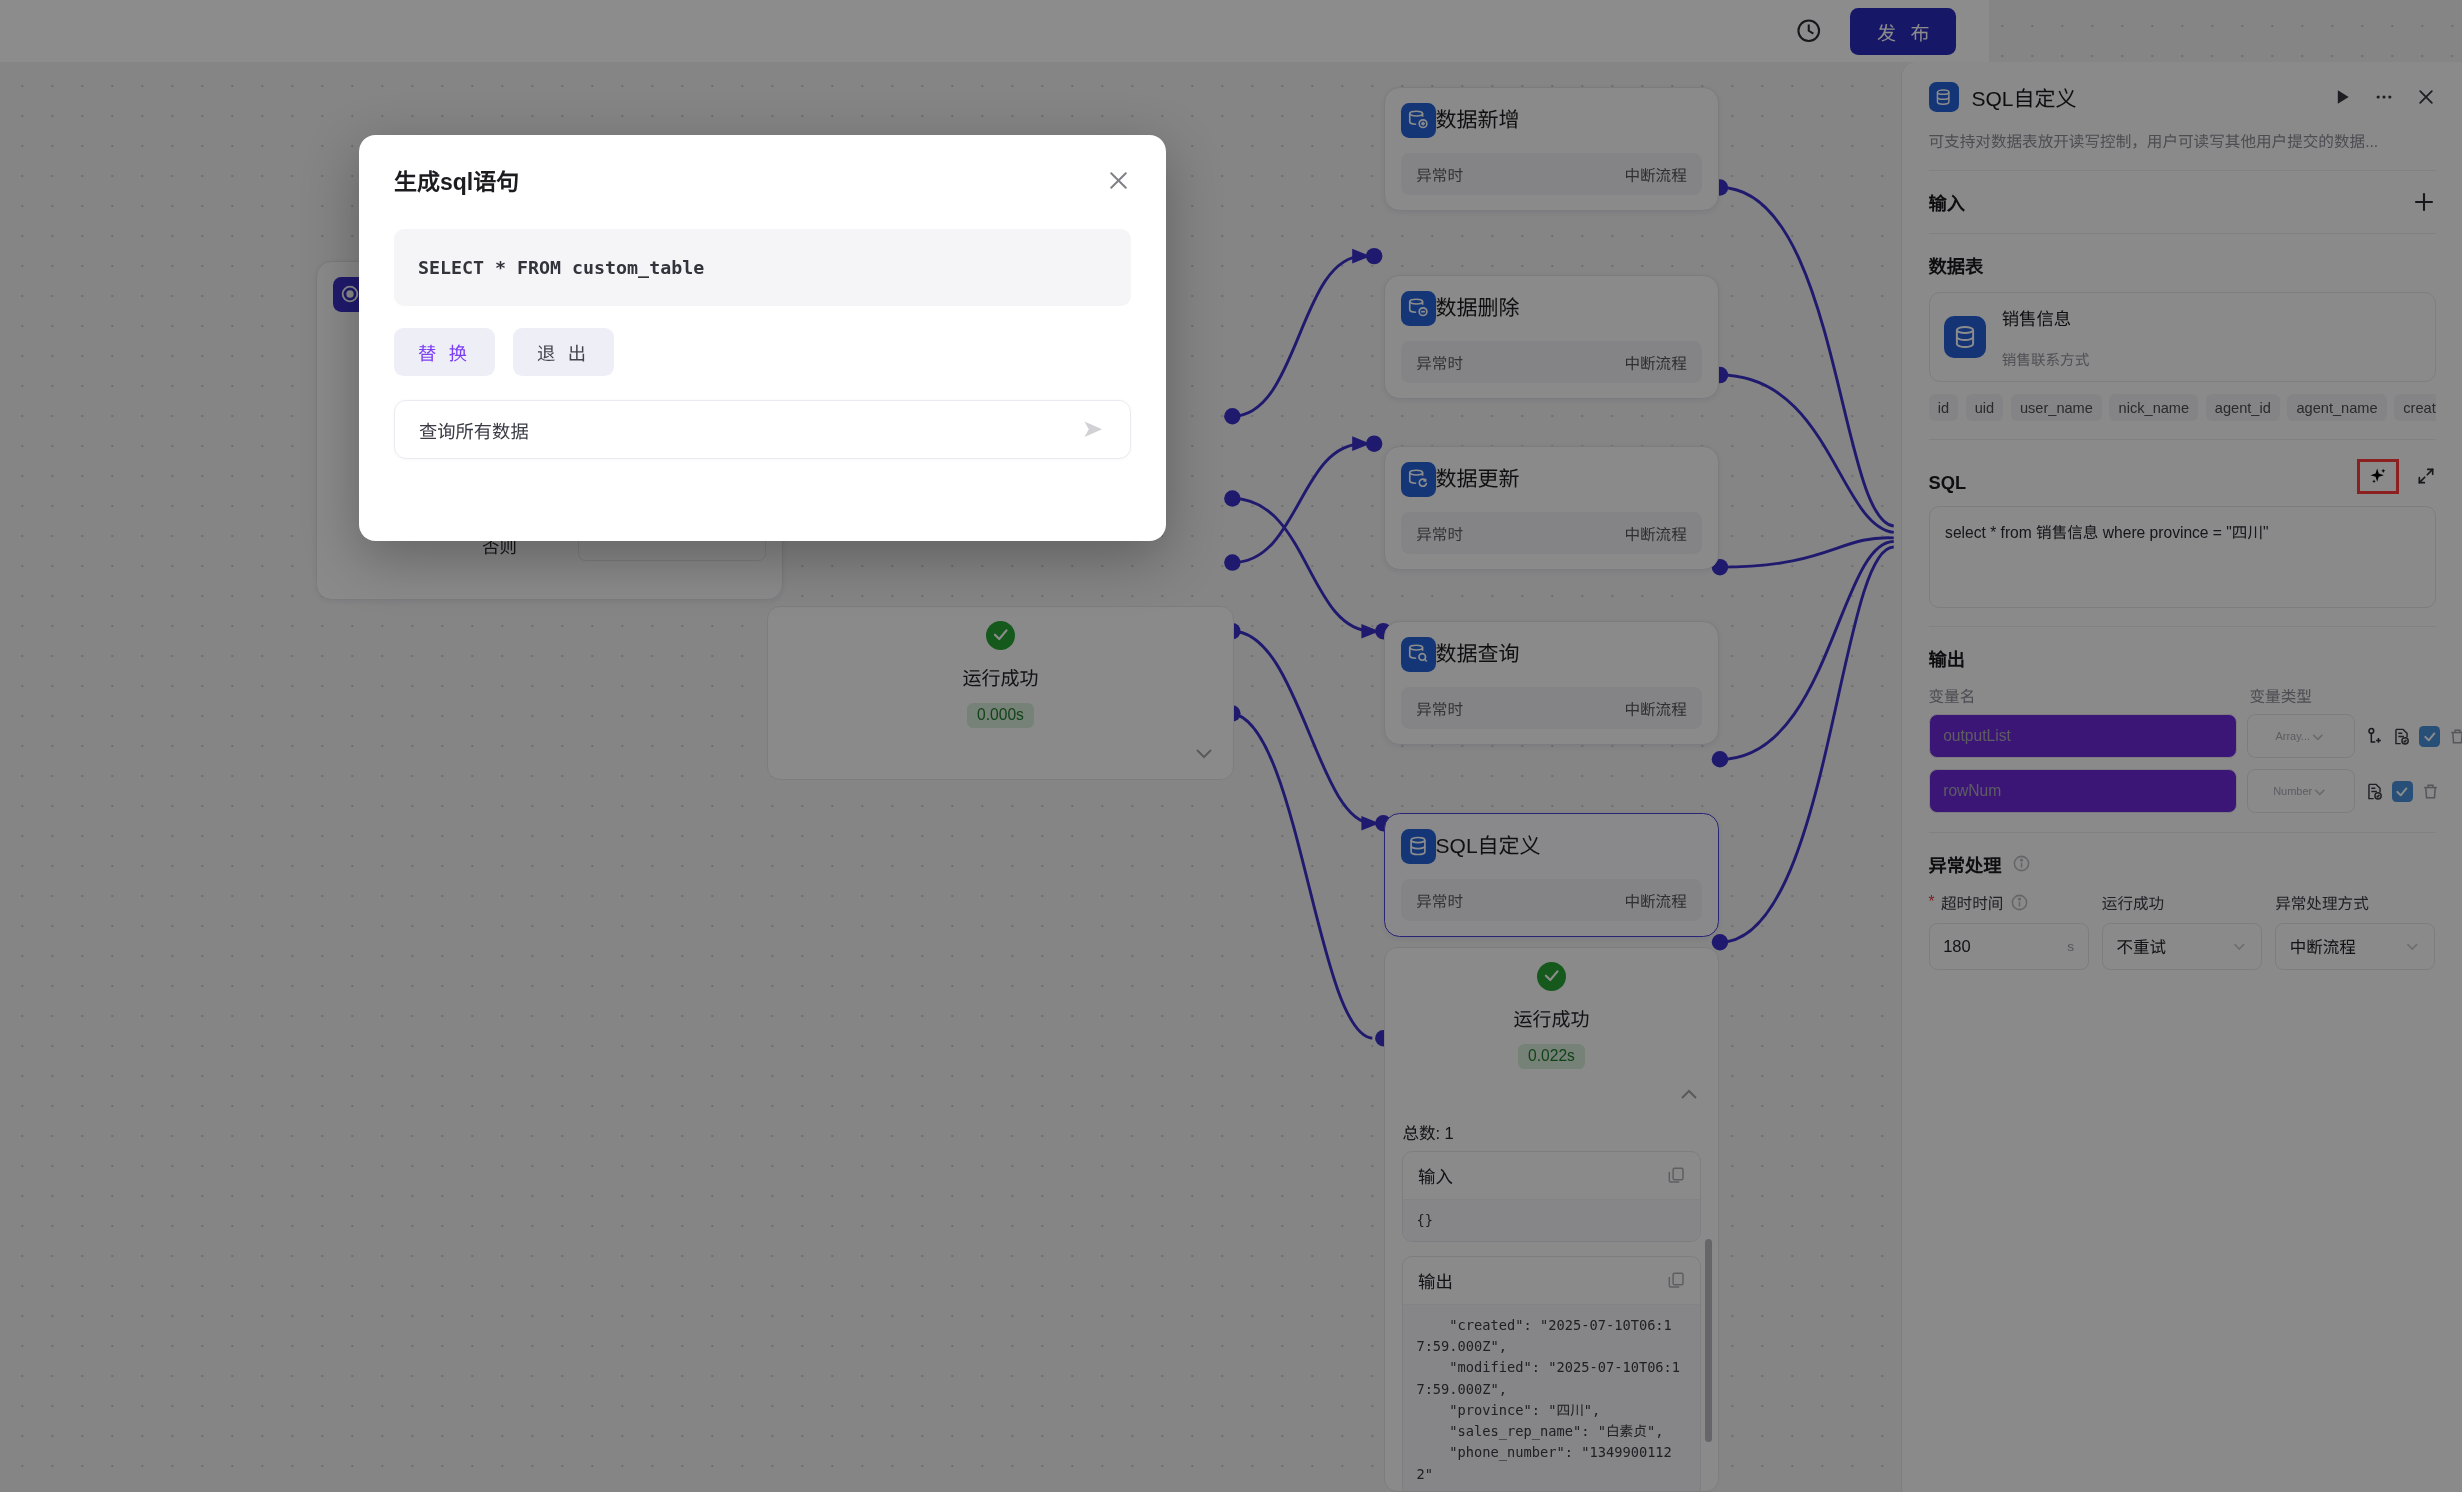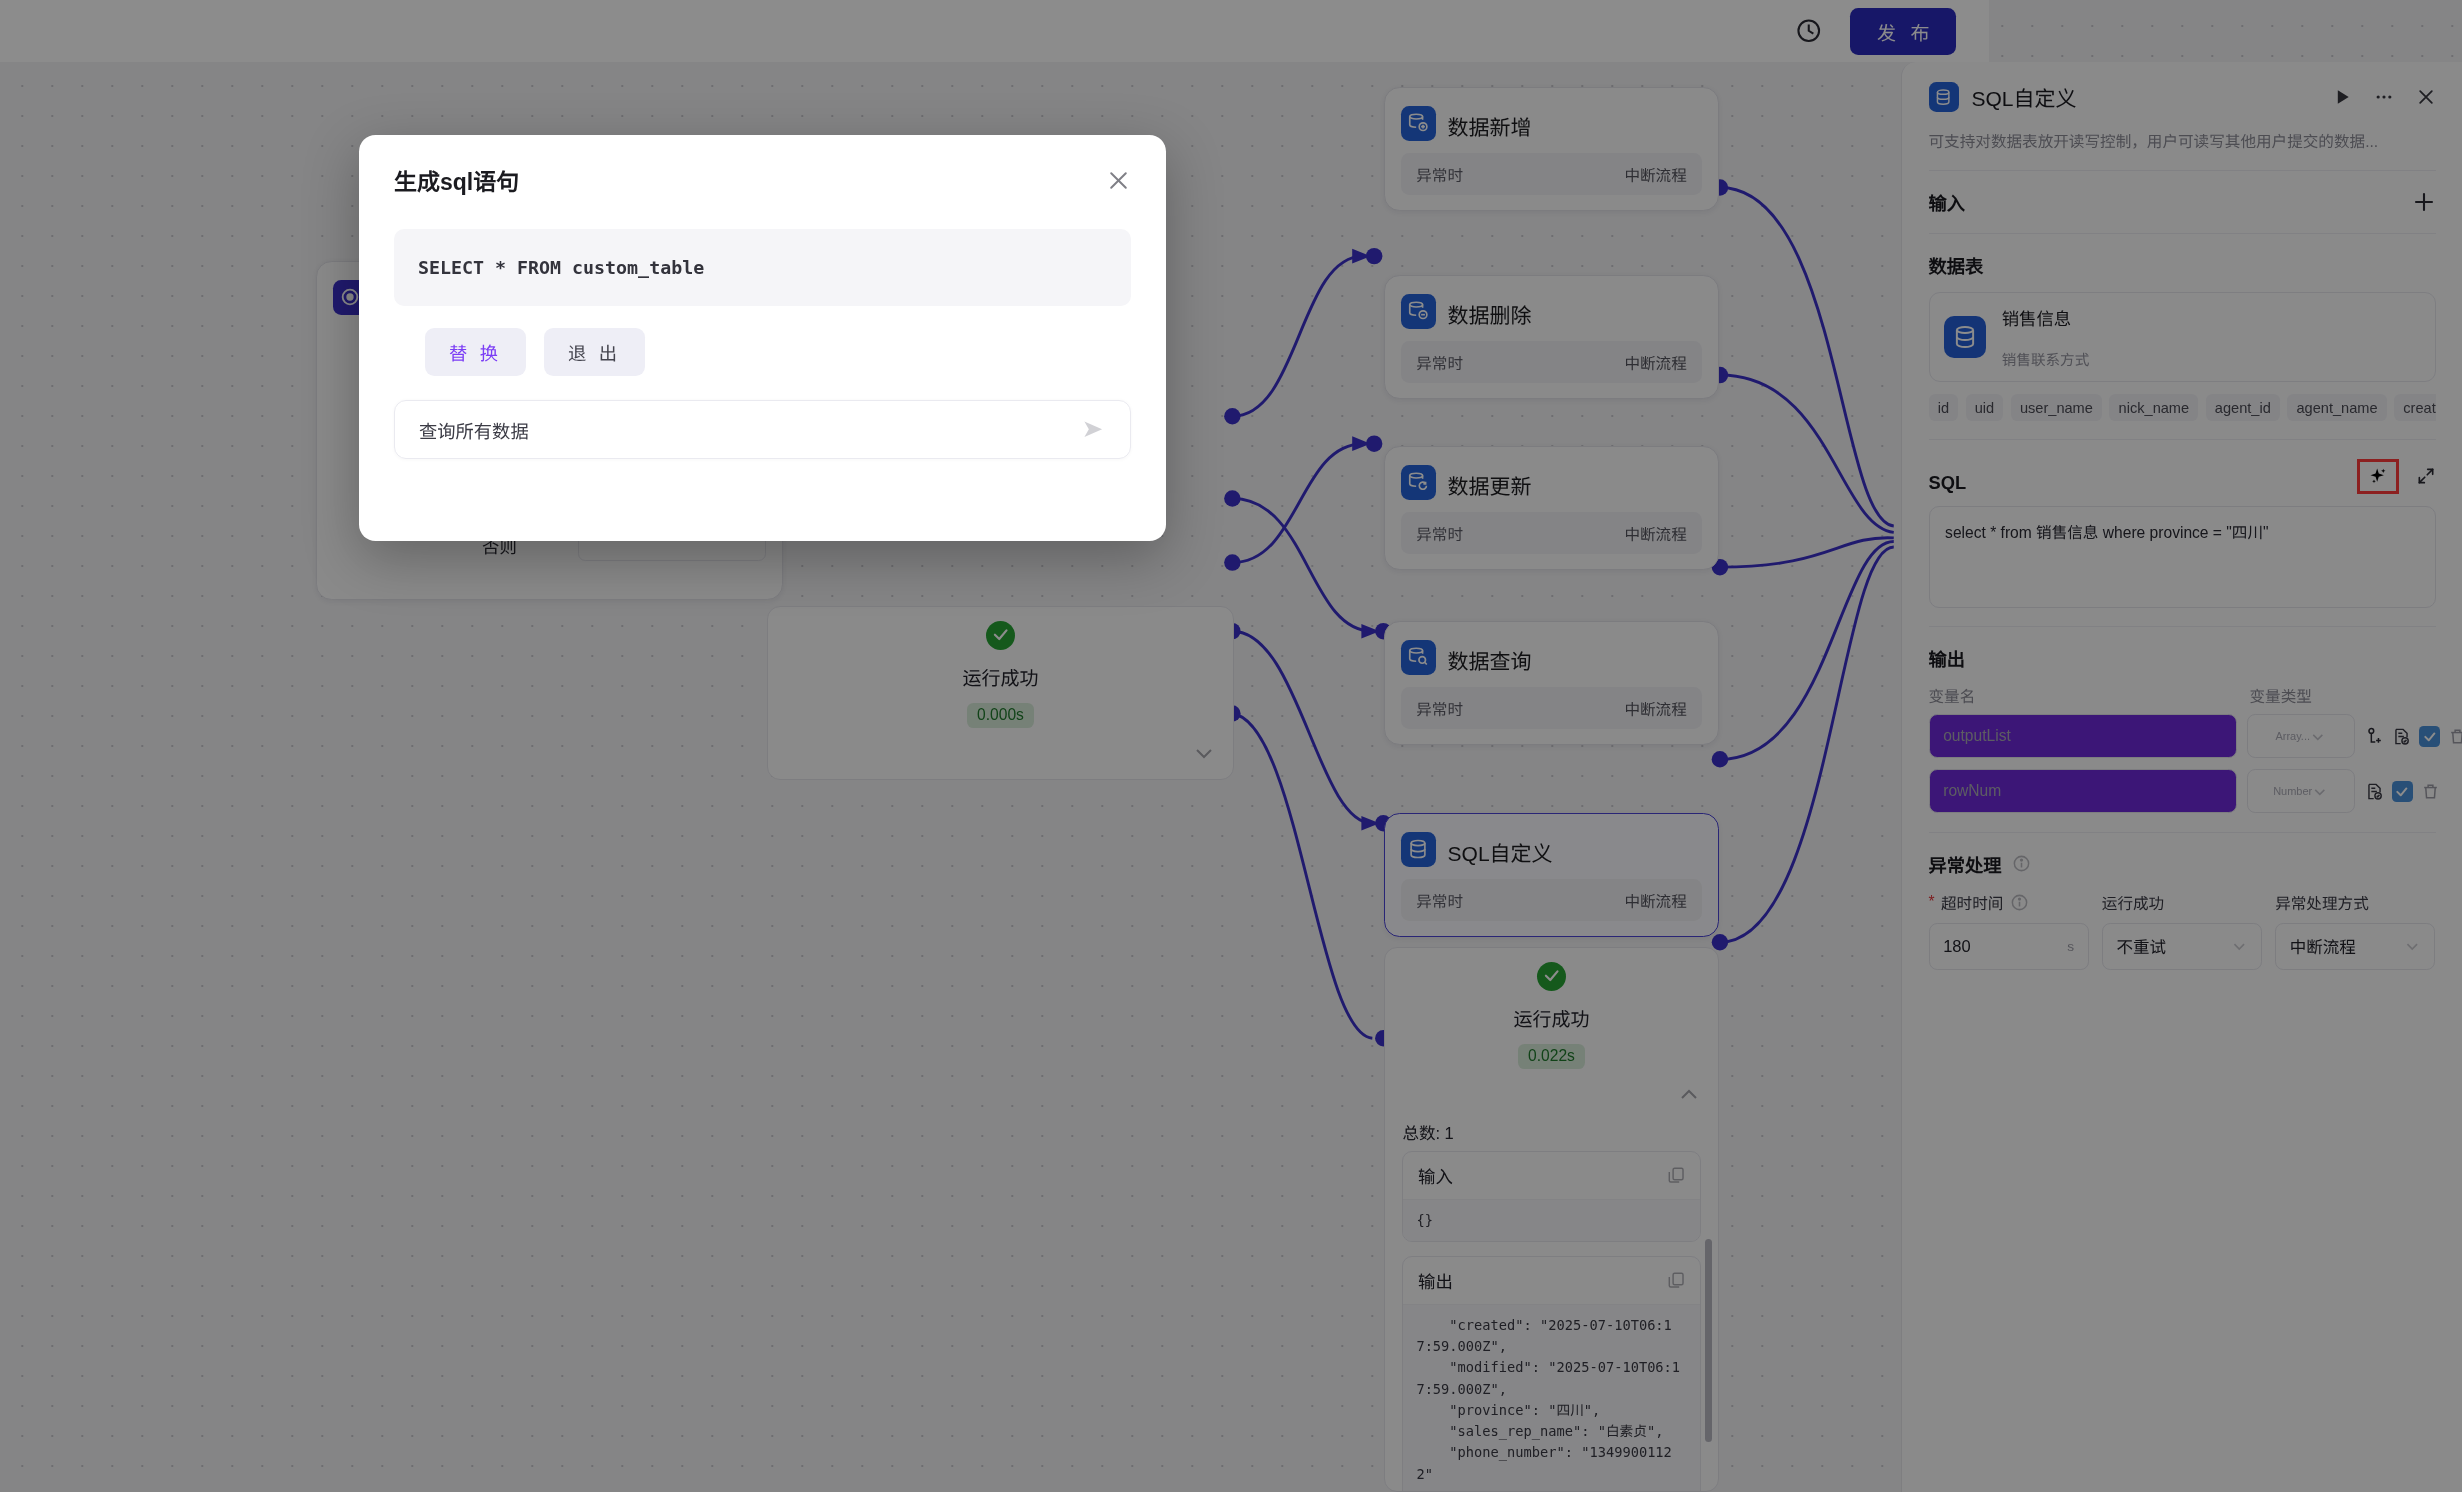--- a/index.html
+++ b/index.html
@@ -53,21 +53,21 @@
     position: absolute;
     width: 335px;
     background: #fbfbfc;
     border: 0.9px solid #e2e2e8;
     border-radius: 15.6px;
     padding: 14.6px 15.6px 15.6px 15.6px;
     box-shadow: 0 1.8px 6.4px rgba(25,25,60,0.07);
     z-index: 6;
   }
   .node.selected { border: 1.8px solid #4b44d8; background:#fafaff; }
-  .node-head { display: flex; align-items: flex-end; gap: 12px; height: 38px; }
+  .node-head { display: flex; align-items: flex-start; height: 38px; }
   .node-ico {
     width: 35px; height: 35px; border-radius: 8.2px;
     background: #2563d9;
     display: flex; align-items: center; justify-content: center;
     flex: 0 0 auto;
   }
   .node-ico svg { width: 22px; height: 22px; display:block; }
   .node-title { font-size: 21px; color: #1d1d20; white-space: nowrap; }
   .node-row {
     margin-top: 12px;
@@ -253,21 +253,21 @@
   .m-head { display: flex; align-items: center; justify-content: space-between; padding-top: 28px; }
   .m-title { font-size: 23px; color: #1b1b20; font-weight: 600; }
   .m-close { width: 25px; height: 25px; cursor: pointer; opacity: .7; }
   .m-sql {
     margin-top: 32px; background: #f5f5f8; border-radius: 10px;
     min-height: 77px; display: flex; align-items: center;
     padding: 0 24px;
     font-family: "DejaVu Sans Mono","Liberation Mono", monospace;
     font-size: 18.3px; color: #33333c; font-weight: bold;
   }
-  .m-btns { display: flex; gap: 18.3px; margin-top: 22px; margin-left: 31px; }
+  .m-btns { display: flex; gap: 18.3px; margin-top: 22px; }
   .m-btn {
     background: #eeeef6; border: none; border-radius: 9.2px;
     padding: 11px 24px; font-size: 18.3px; letter-spacing: 3.7px;
     cursor: pointer;
     font-family: "Liberation Sans","DejaVu Sans",sans-serif;
   }
   .m-btn.primary { color: #7b3df5; }
   .m-btn.ghost { color: #44444e; }
   .m-input {
     margin-top: 24px; border: 0.9px solid #eaeaf0; border-radius: 12px;

